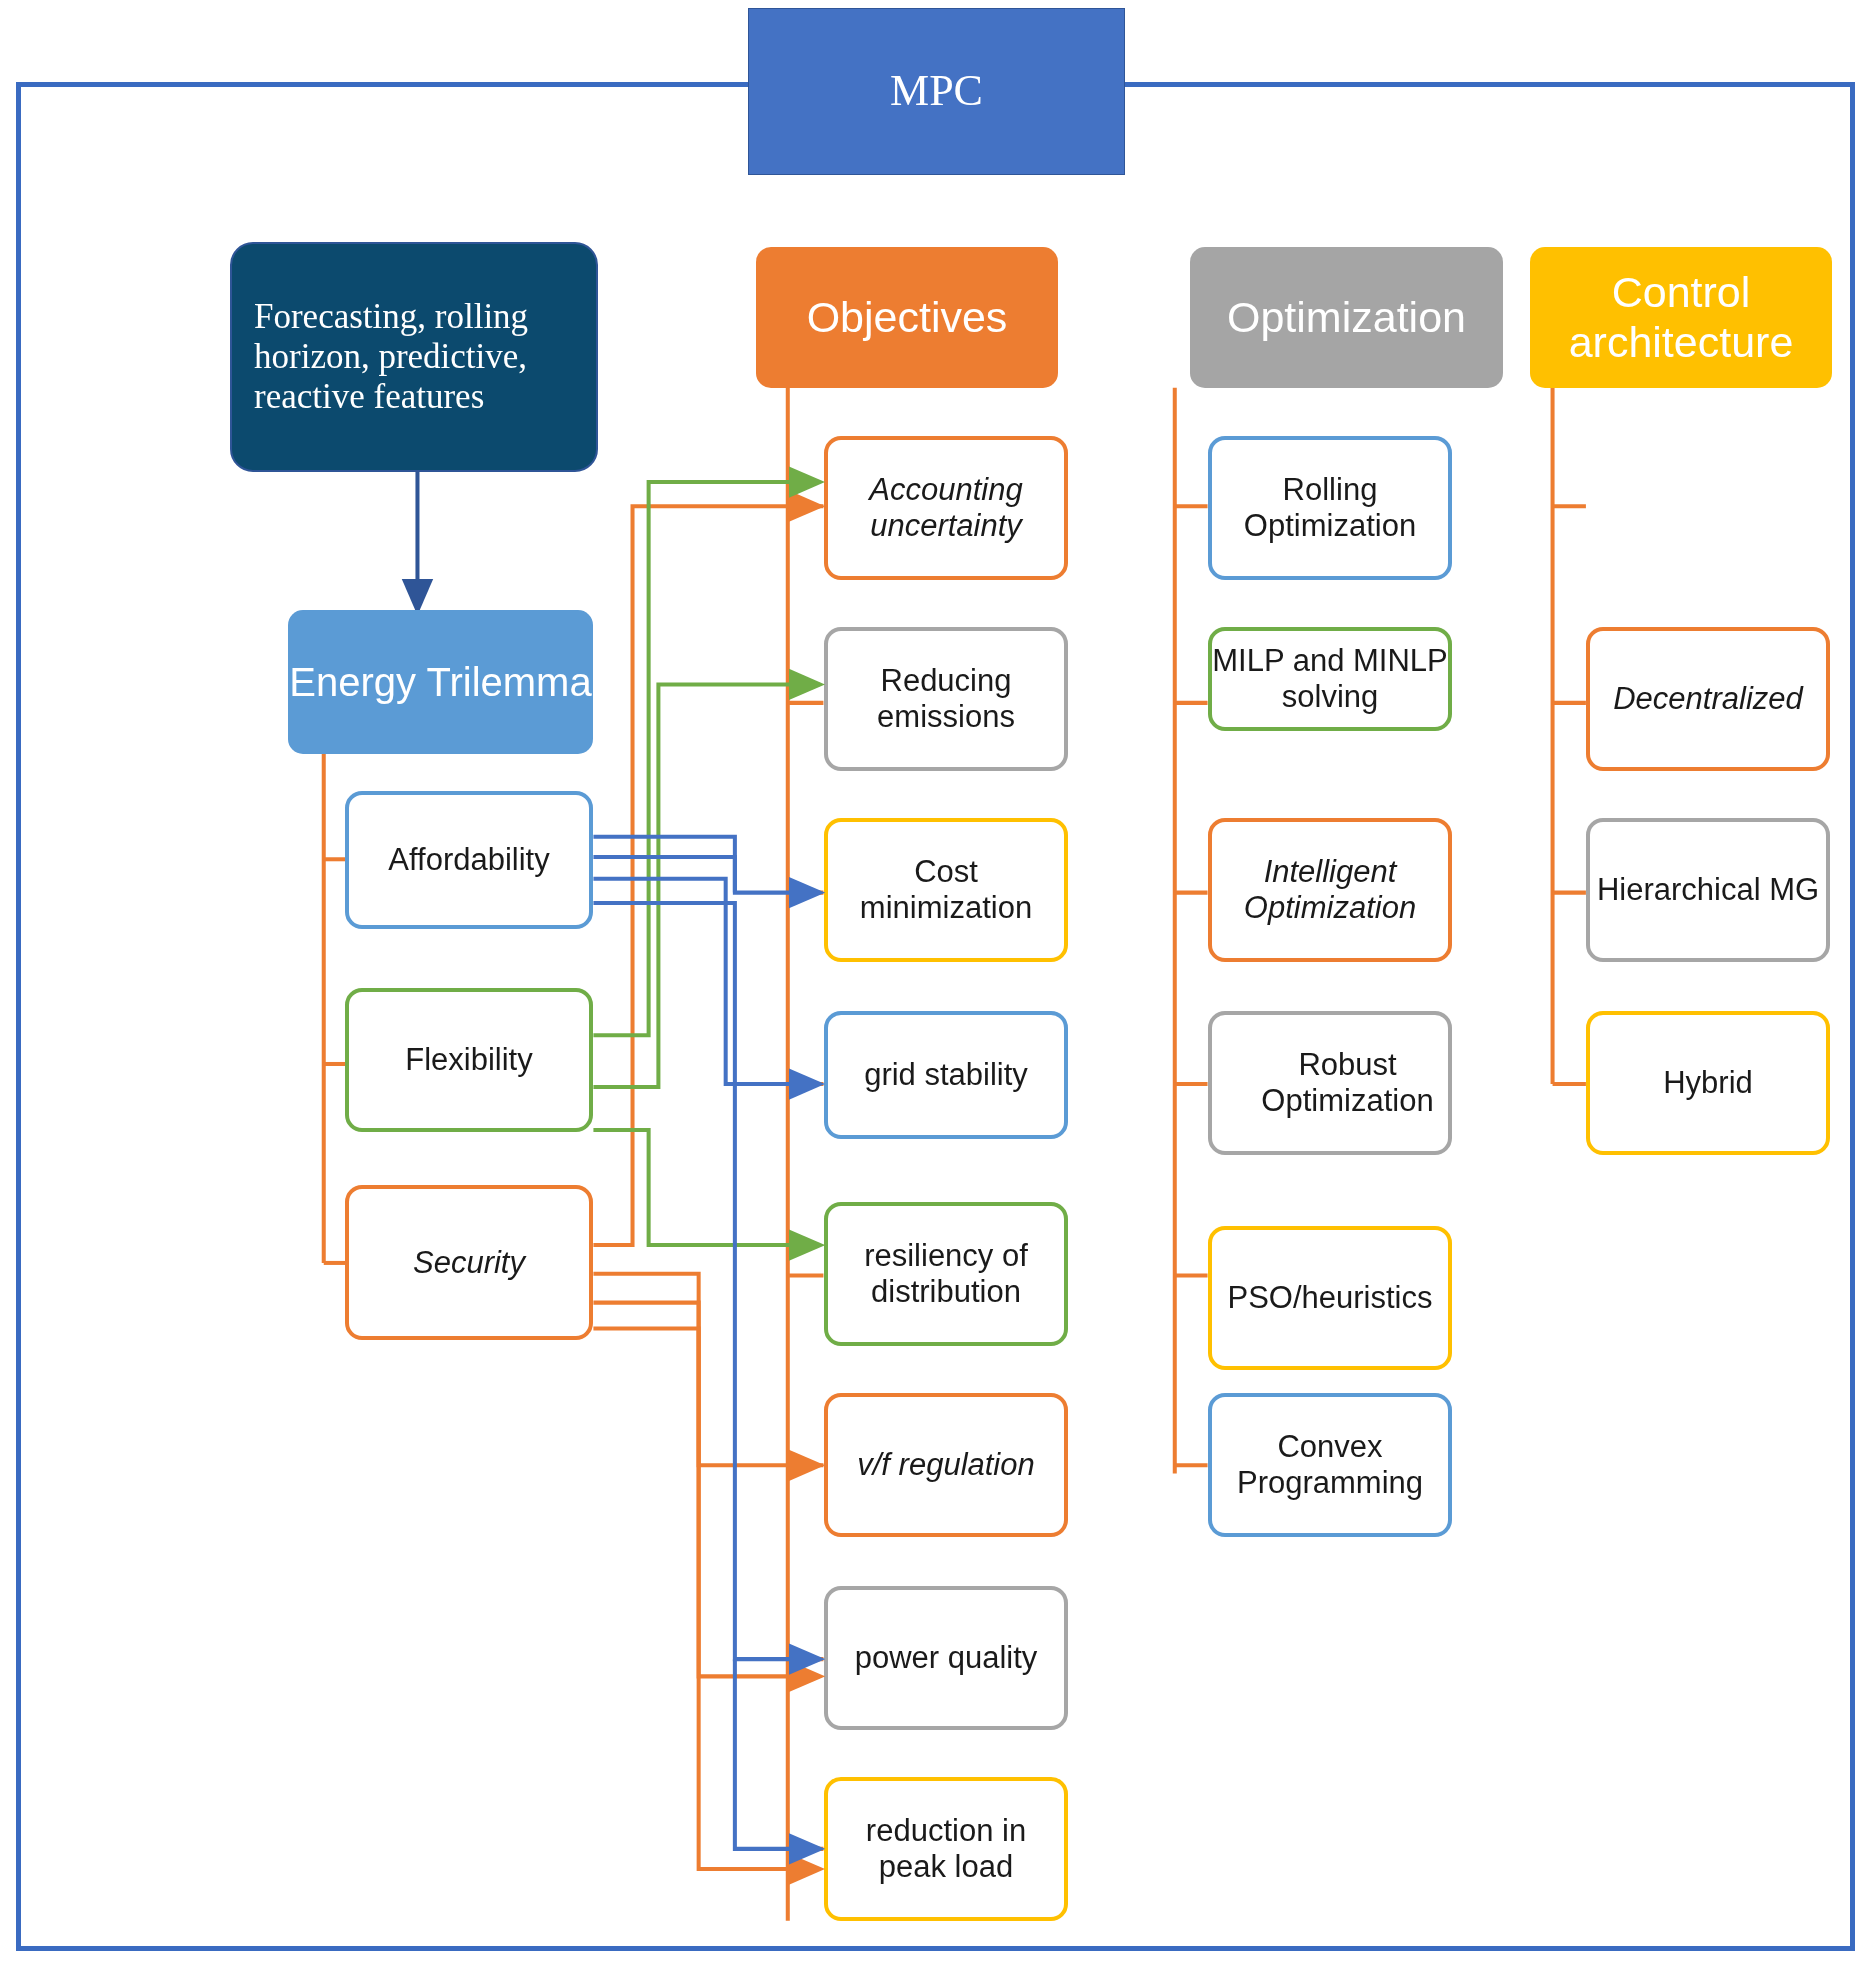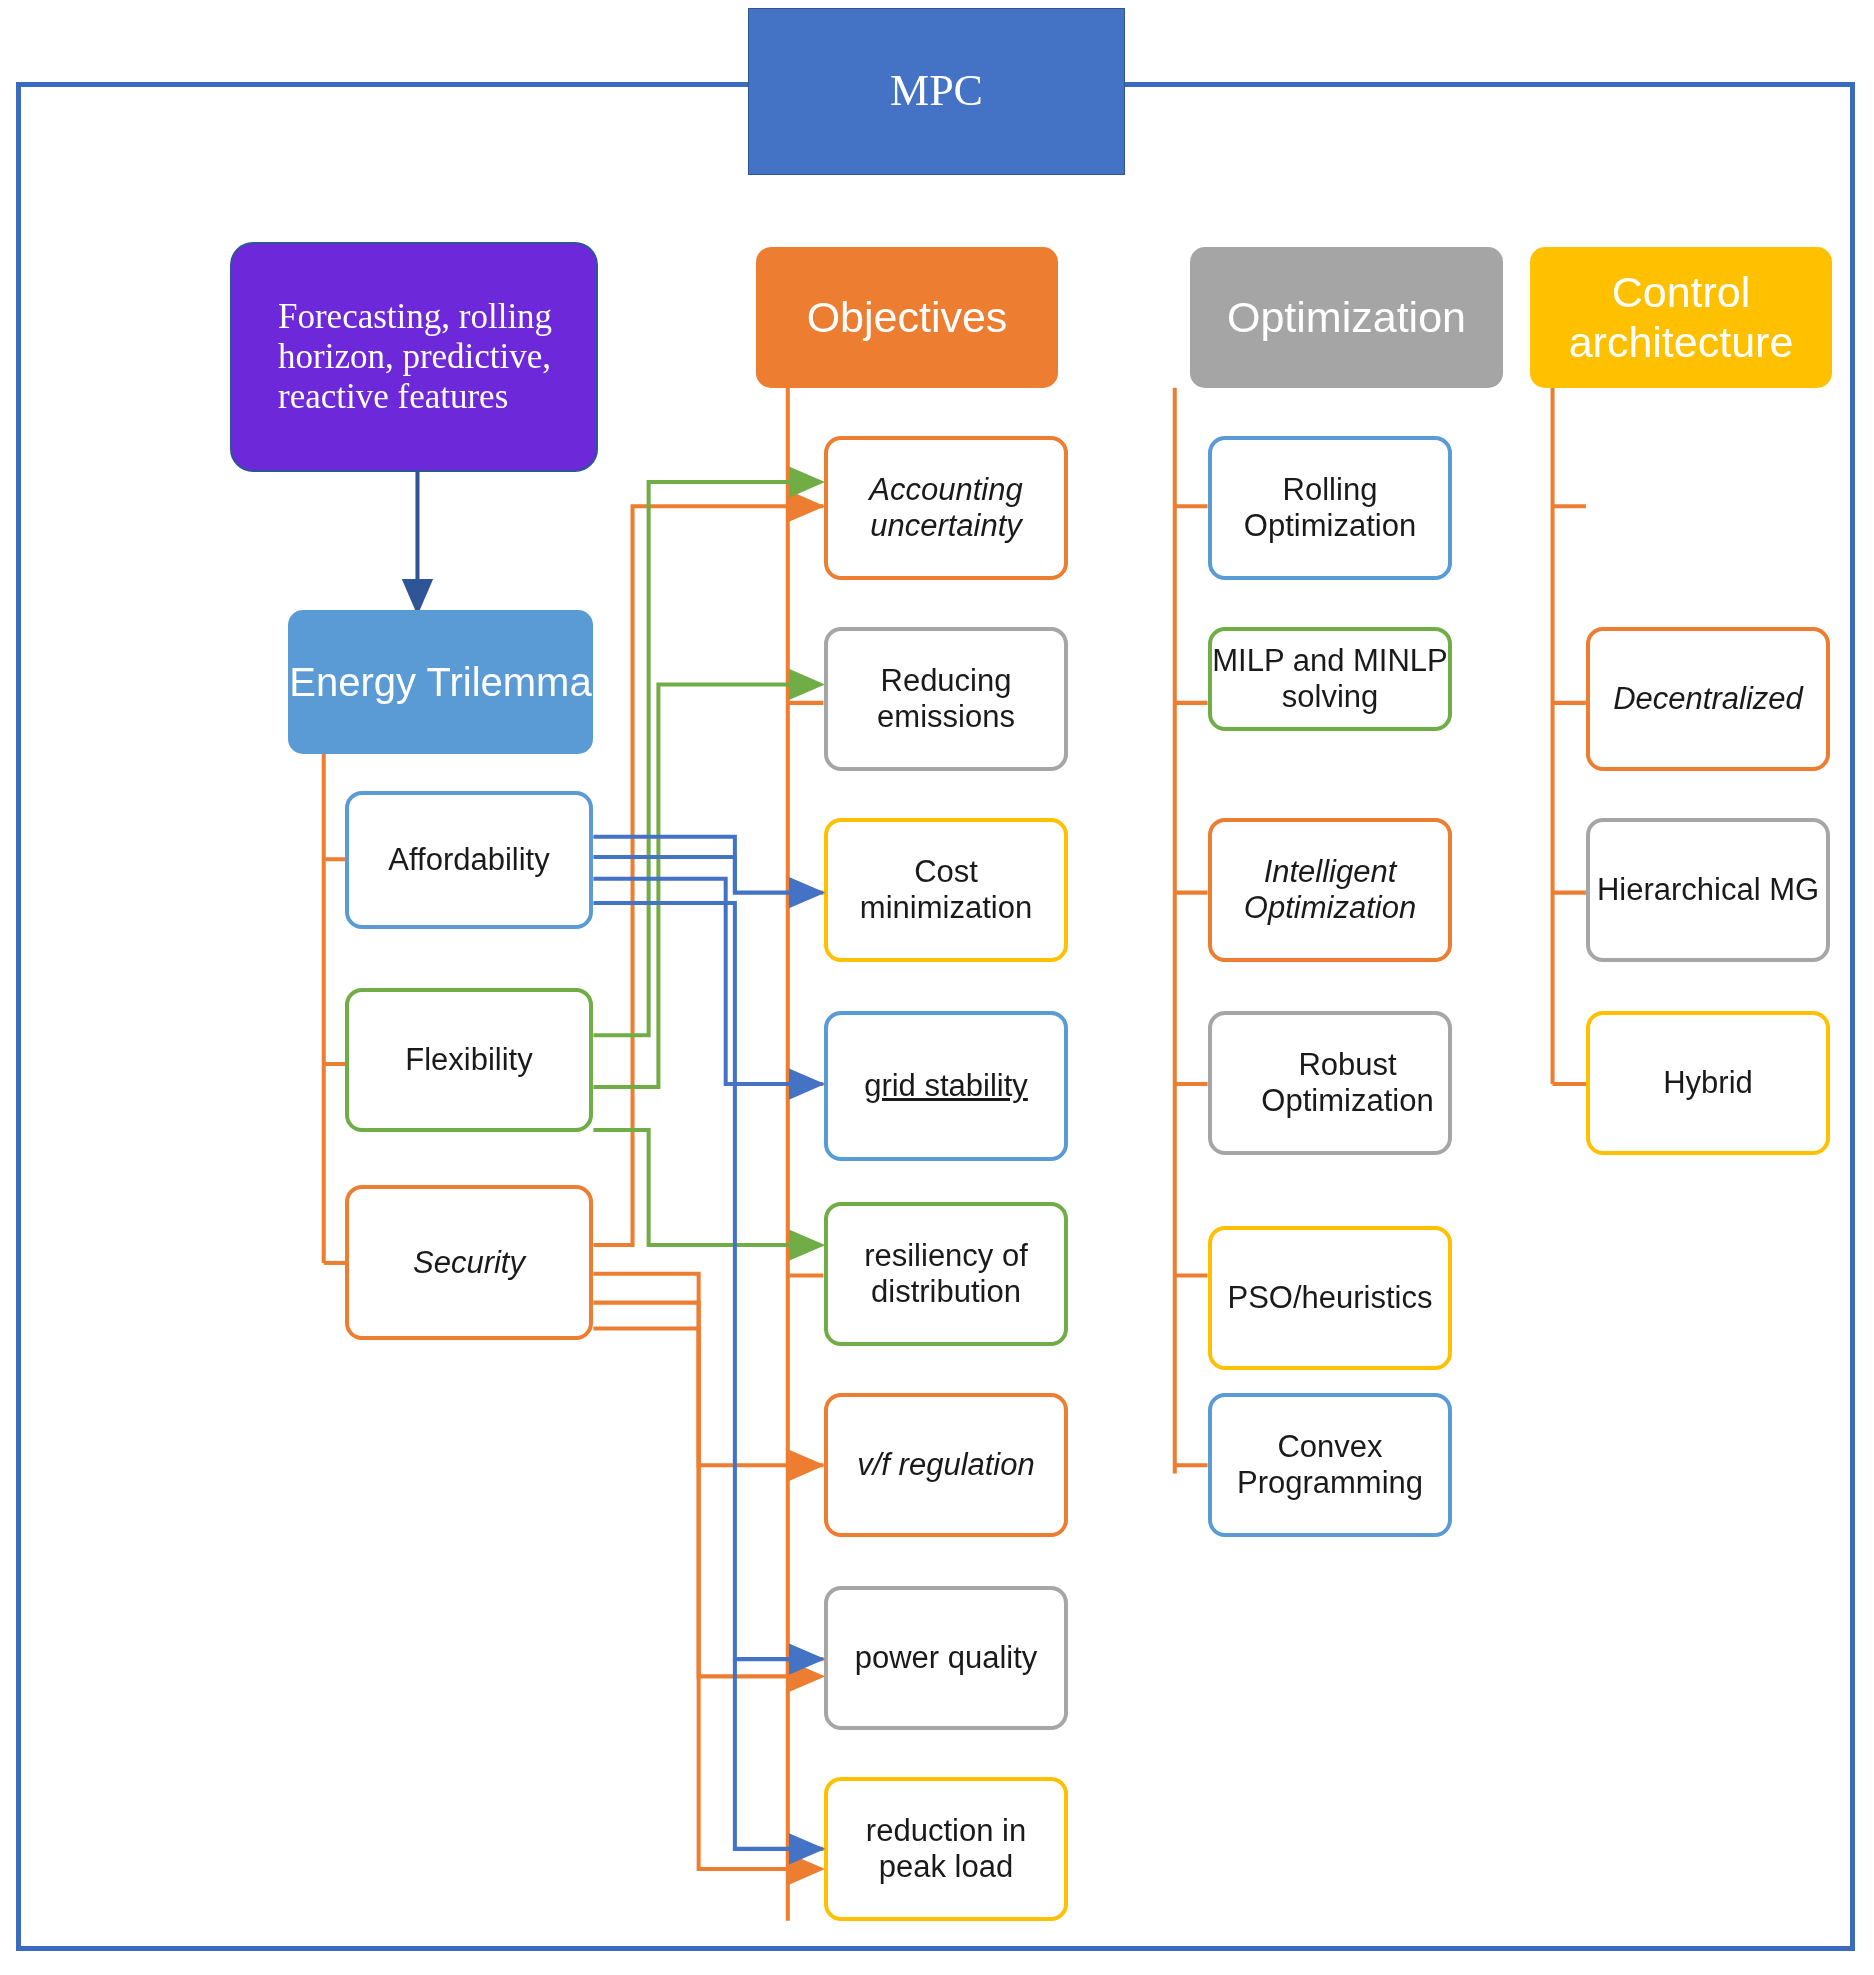--- a/index.html
+++ b/index.html
@@ -27,21 +27,21 @@
   .leaf span{font-size:31px;font-weight:400;}
 
   .b-orange{border-color:#ED7D31;font-style:italic;}
   .b-gray{border-color:#A6A6A6;}
   .b-yellow{border-color:#FFC000;}
   .b-blue{border-color:#5B9BD5;}
   .b-green{border-color:#70AD47;}
 
   .f-mpc{background:#4472C4;border:1.7px solid #2F5597;border-radius:0;}
   .f-mpc span{font-family:"Liberation Serif", serif;font-size:44px;}
-  .f-green{background:#6d28d9;border:2.9px solid #2F5597;border-radius:23px;padding-left:24px;}
+  .f-green{background:#0c4a6e;border:2.9px solid #2F5597;border-radius:23px;}
   .f-blue{background:#5B9BD5;}
   .f-orange{background:#ED7D31;}
   .f-gray{background:#A5A5A5;}
   .f-yellow{background:#FFC000;}
 
   .fc-text{font-family:"Liberation Serif", serif;font-size:35px;
     color:#ffffff;text-align:left;line-height:1.22;padding:0 0 0 22px;width:100%;}
 
   svg.wires{position:absolute;left:0;top:0;width:1874px;height:1975px;z-index:4;
     pointer-events:none;}
@@ -139,21 +139,21 @@
 
   <div class="node leaf b-orange" style="left:824px;top:436px;width:244px;height:144px;">
     <span>Accounting uncertainty</span>
   </div>
   <div class="node leaf b-gray" style="left:824px;top:627px;width:244px;height:144px;">
     <span>Reducing emissions</span>
   </div>
   <div class="node leaf b-yellow" style="left:824px;top:818px;width:244px;height:144px;">
     <span>Cost minimization</span>
   </div>
-  <div class="node leaf b-blue" style="left:824px;top:1011px;width:244px;height:150px;text-decoration:underline;">
+  <div class="node leaf b-blue" style="left:824px;top:1011px;width:244px;height:128px;">
     <span>grid stability</span>
   </div>
   <div class="node leaf b-green" style="left:824px;top:1202px;width:244px;height:144px;">
     <span>resiliency of distribution</span>
   </div>
   <div class="node leaf b-orange" style="left:824px;top:1393px;width:244px;height:144px;">
     <span>v/f regulation</span>
   </div>
   <div class="node leaf b-gray" style="left:824px;top:1586px;width:244px;height:144px;">
     <span>power quality</span>

